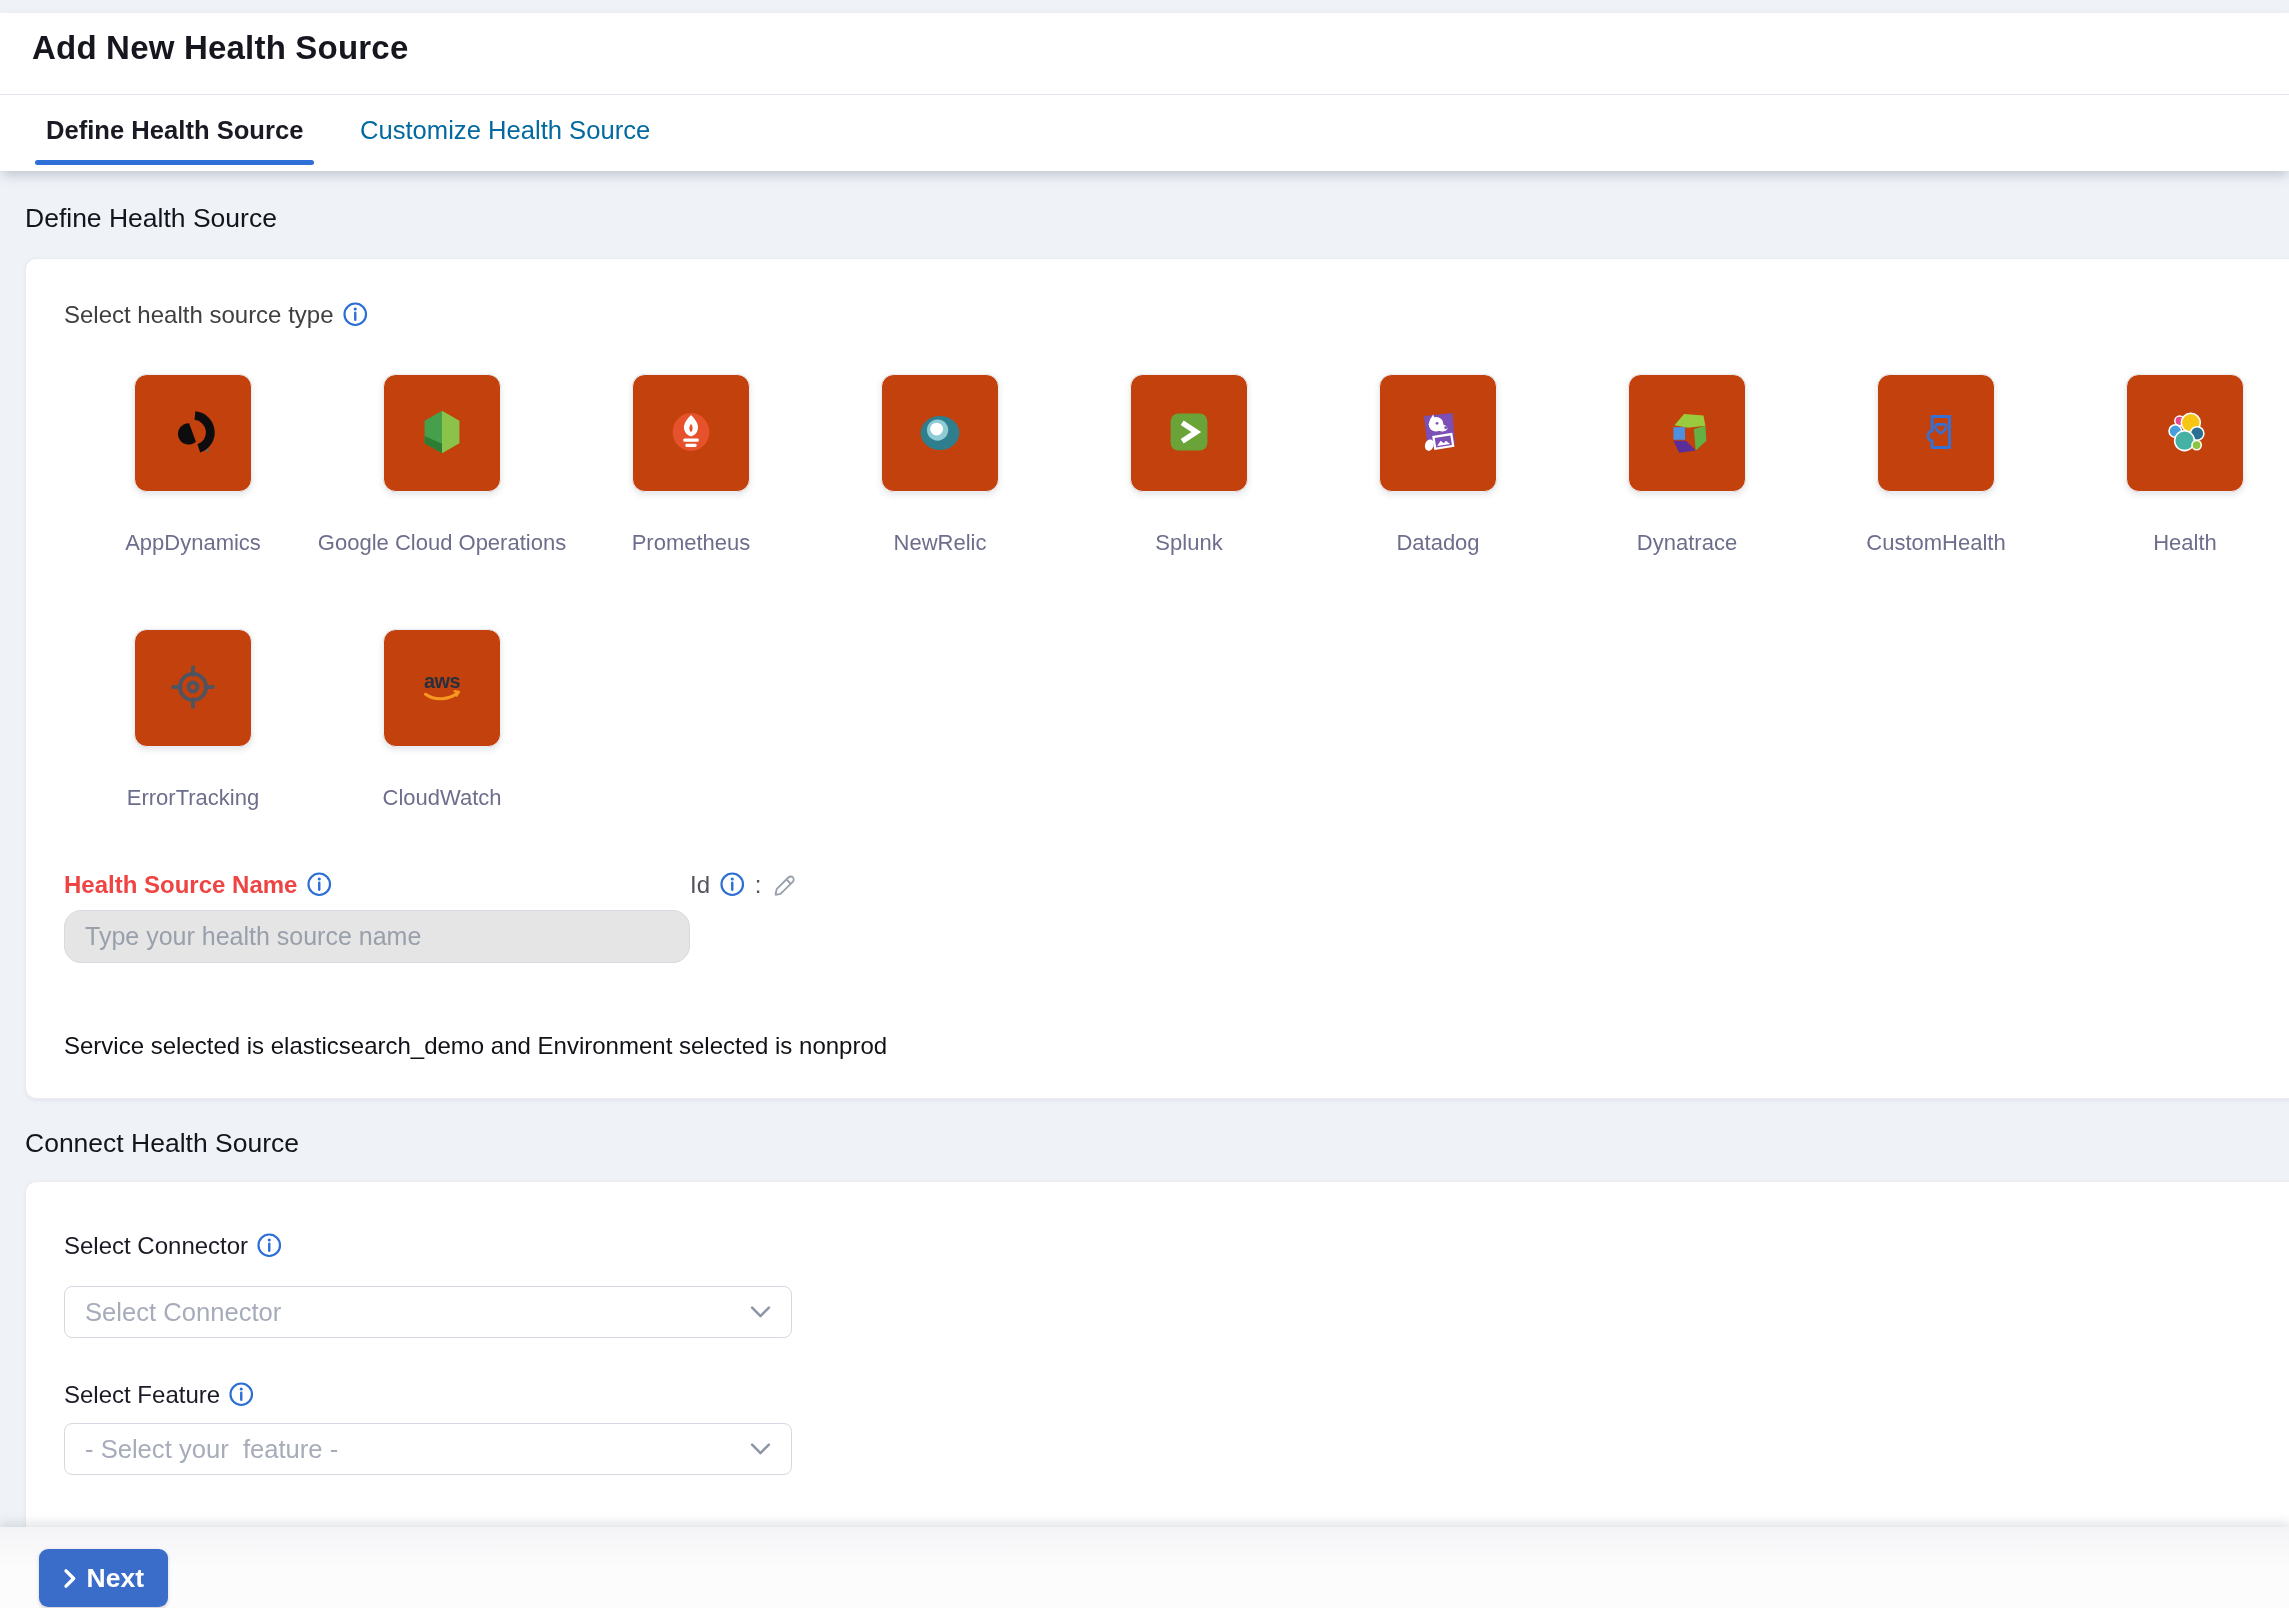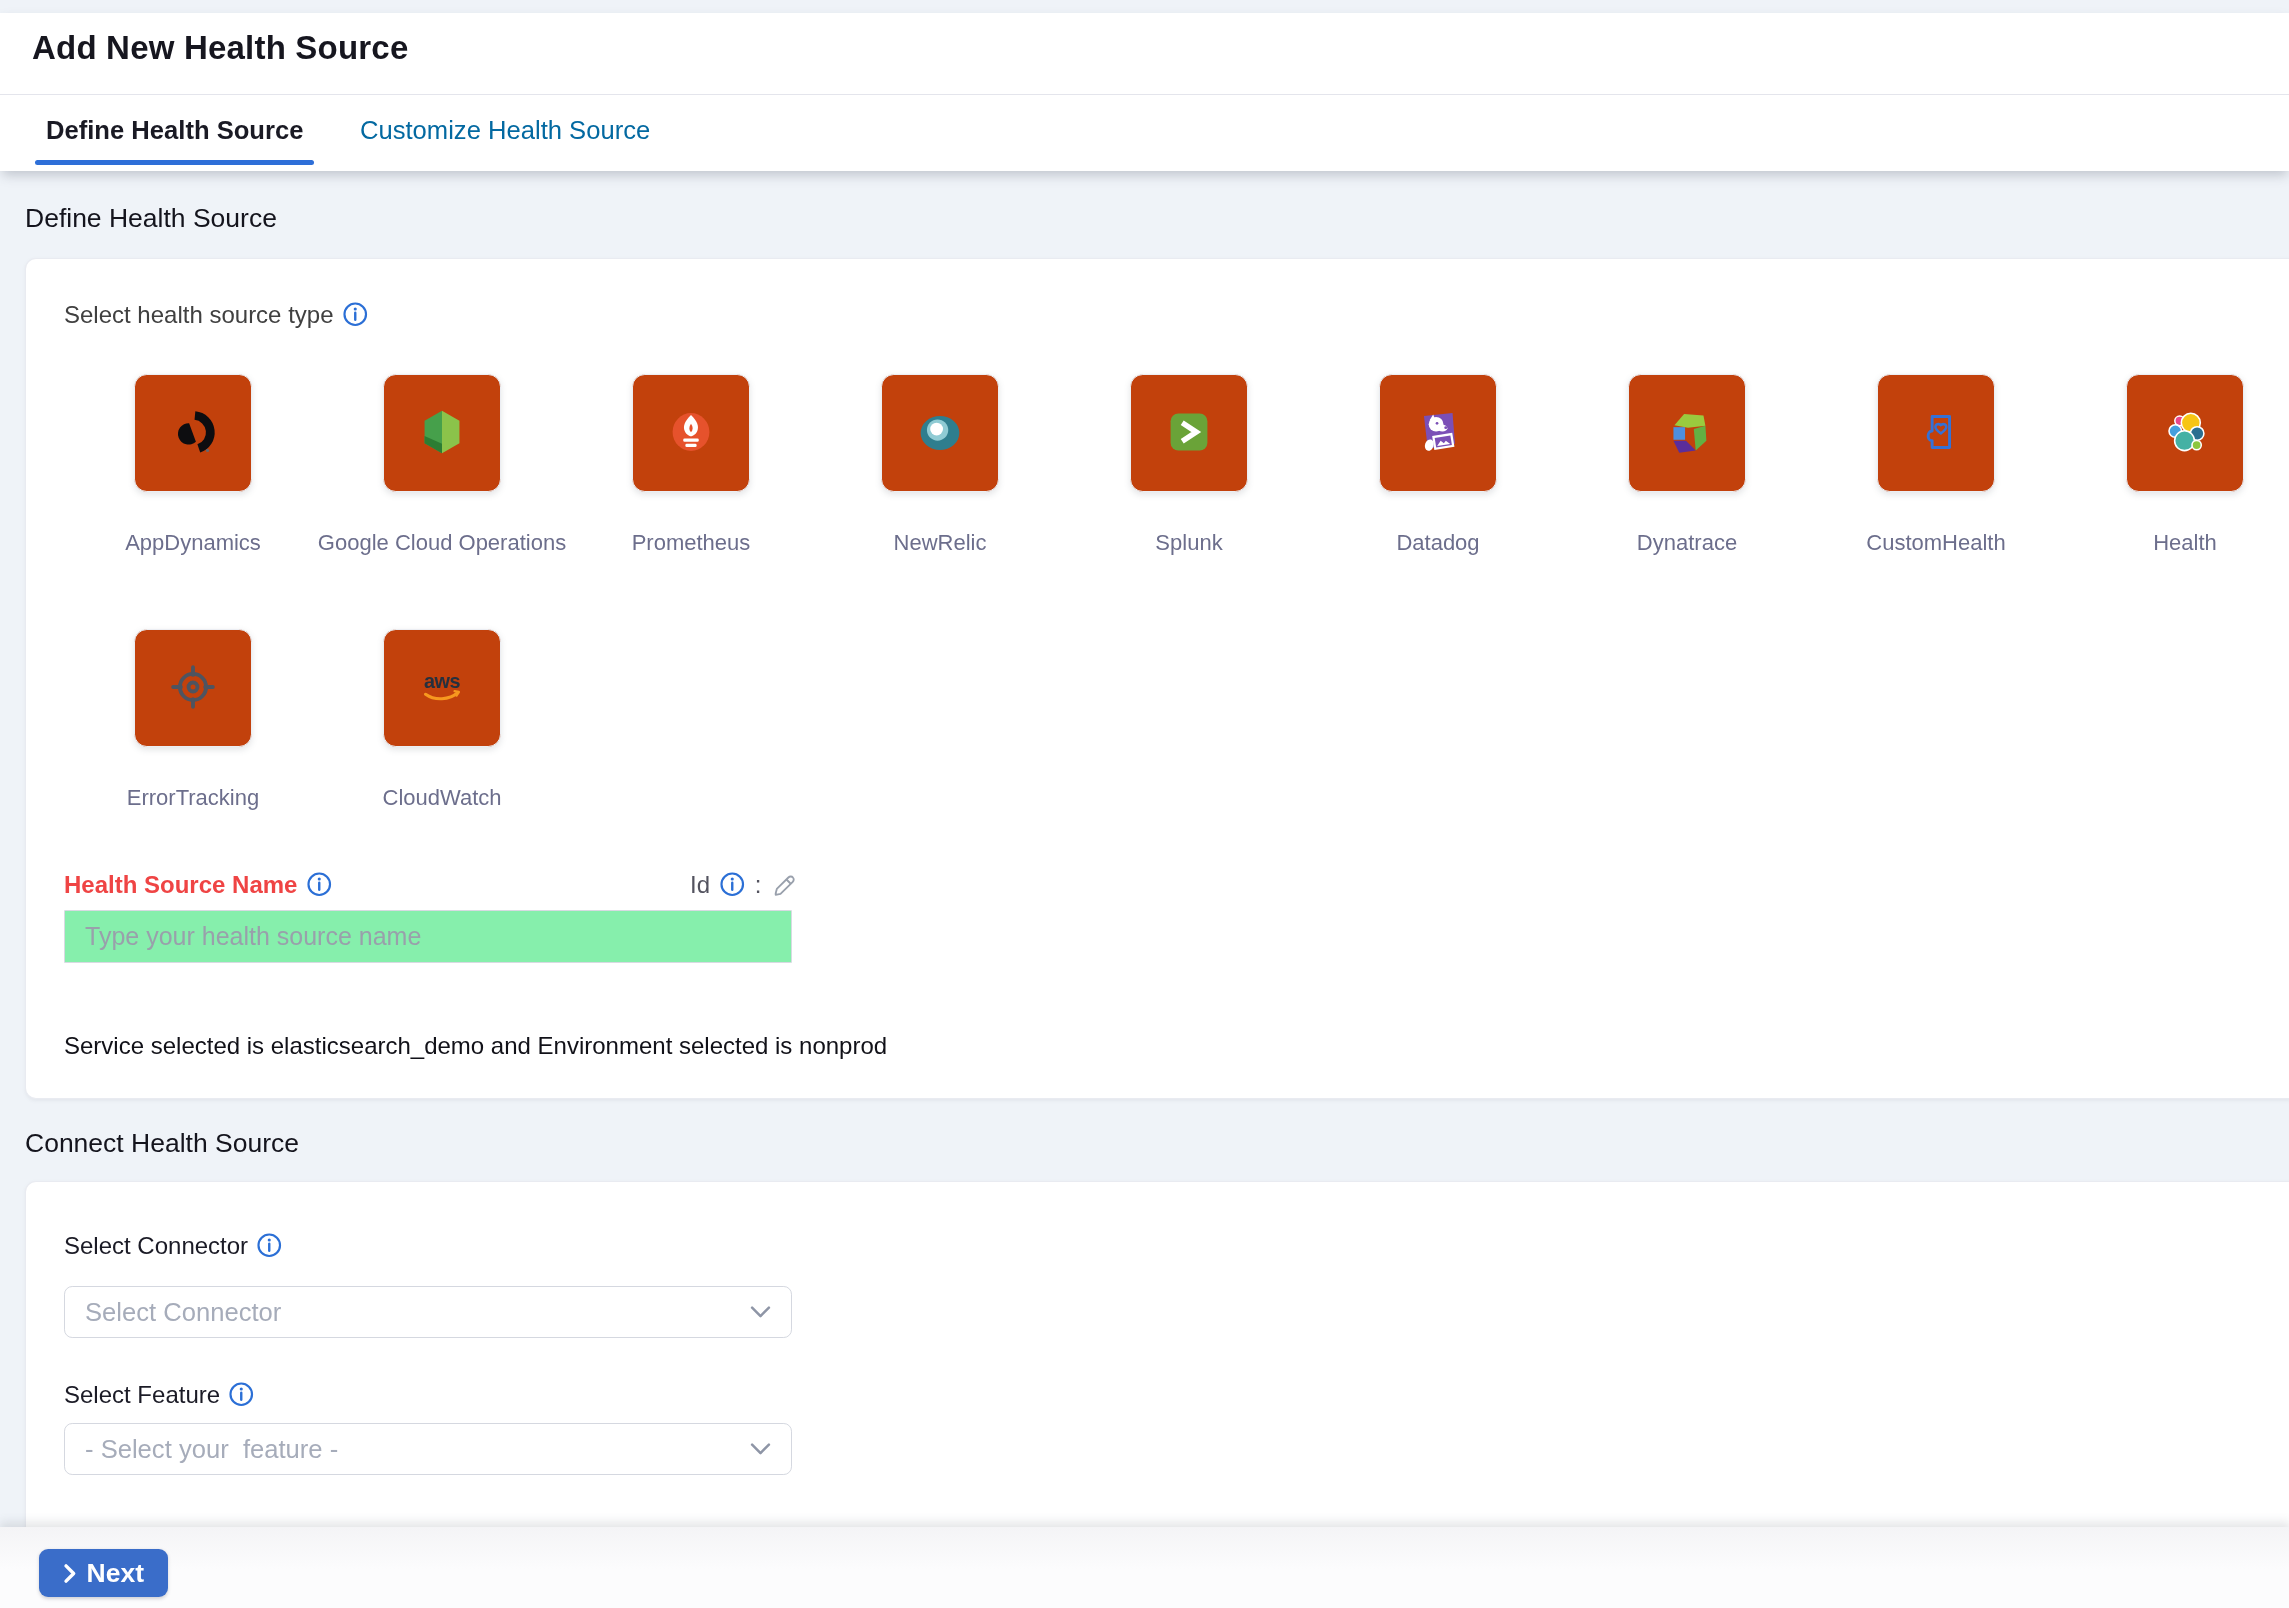--- a/index.html
+++ b/index.html
@@ -75,22 +75,22 @@
 
   
   .name-row{left:38px;top:610px;}
   .id-group{position:absolute;left:664px;top:610px;display:flex;align-items:center;gap:9.1px;height:31px;}
   .id-text{font-size:24px;color:#53535f;}
   .id-colon{font-size:24px;color:#53535f;}
   .pencil-slot{width:28px;height:28px;display:inline-flex;cursor:pointer;}
   .pencil-slot svg{width:100%;height:100%;}
 
   .text-input{
-    position:absolute;left:38px;top:651px;width:728px;height:53px;box-sizing:border-box;
-    border:0.9px solid #d8dae2;border-radius:1px;background:#86efac;padding:0 20px;
+    position:absolute;left:38px;top:651px;width:626px;height:53px;box-sizing:border-box;
+    border:0.9px solid #d8dae2;border-radius:17px;background:#e5e5e5;padding:0 20px;
     font-size:25px;color:#22222e;font-family:inherit;outline:none;
   }
   .text-input::placeholder{color:#99a0ab;opacity:1;}
 
   .service-note{position:absolute;left:38px;top:773px;font-size:24px;color:#111118;}
 
   
   .connector-label{left:38px;top:48px;}
   .feature-label{left:38px;top:197px;}
   .dropdown{
@@ -104,21 +104,21 @@
   .chev-slot{width:21px;height:13.7px;display:inline-flex;}
   .chev-slot svg{width:100%;height:100%;}
 
   
   .footer{
     position:absolute;left:0;top:1514px;width:2290px;height:94px;
     background:linear-gradient(#f4f4f6,#fcfcfd 45%);
     box-shadow:0 -4.6px 9.1px rgba(96,97,112,.16);z-index:6;
   }
   .next-button{
-    position:absolute;left:39px;top:22px;width:129px;height:48px;
+    position:absolute;left:39px;top:22px;width:129px;height:58px;
     background:#3a6dc9;border:none;border-radius:9.1px;cursor:pointer;
     display:flex;align-items:center;justify-content:center;gap:10px;
     box-shadow:0 1.8px 3.7px rgba(40,41,61,.2);
   }
   .next-chev{width:13.7px;height:21px;display:inline-flex;}
   .next-chev svg{width:100%;height:100%;}
   .next-label{color:#ffffff;font-size:26.5px;font-weight:600;font-family:inherit;}
 </style>
 </head>
 <body>

